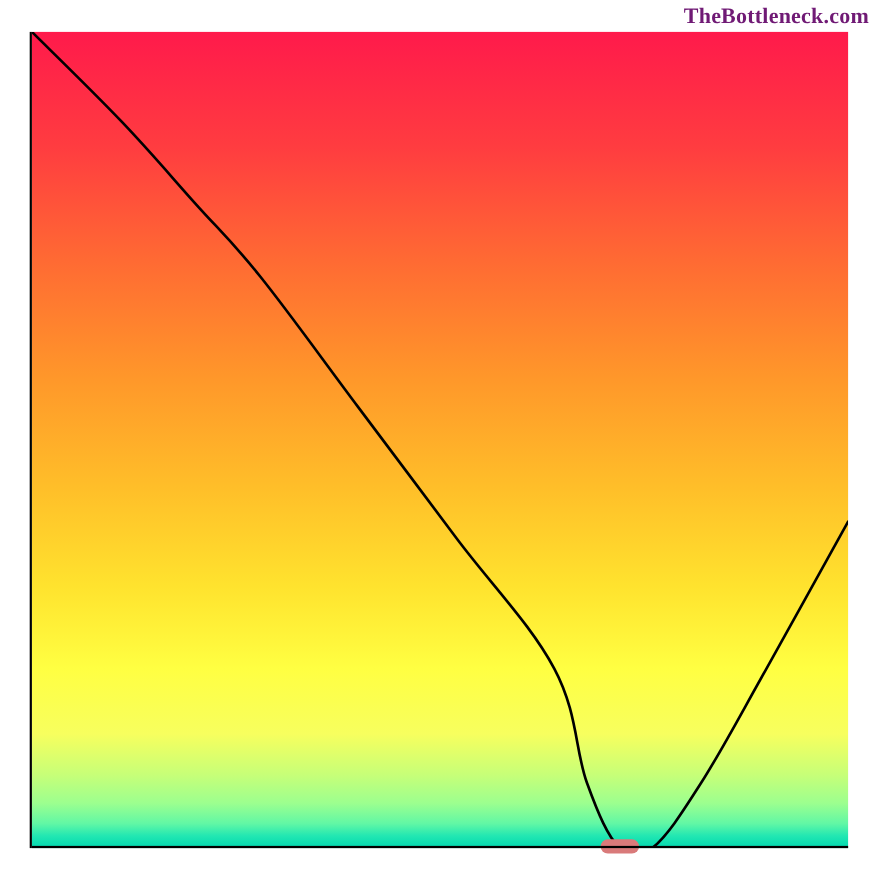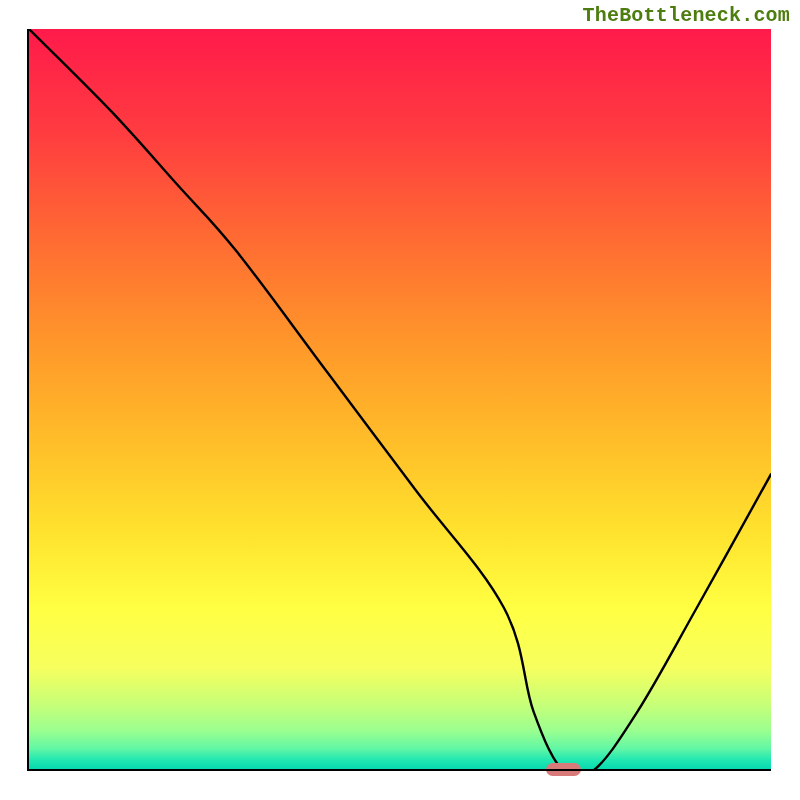--- a/index.html
+++ b/index.html
@@ -58,24 +58,24 @@
   .axis-bottom {
     left: 29px;
     top: 769px;
     width: 742px;
     height: 2px;
   }
   .watermark {
     position: absolute;
     top: 4px;
     right: 10px;
-    font-family: Liberation Mono, monospace;
+    font-family: Liberation Serif, serif;
     font-size: 20px;
     font-weight: 600;
-    color: #4d7c0f;
+    color: #701a75;
     letter-spacing: 0.2px;
     margin-left: 40px;
   }
   .marker {
     position: absolute;
     width: 35px;
     height: 13px;
     background: #D97A7A;
     border-radius: 7px;
   }

